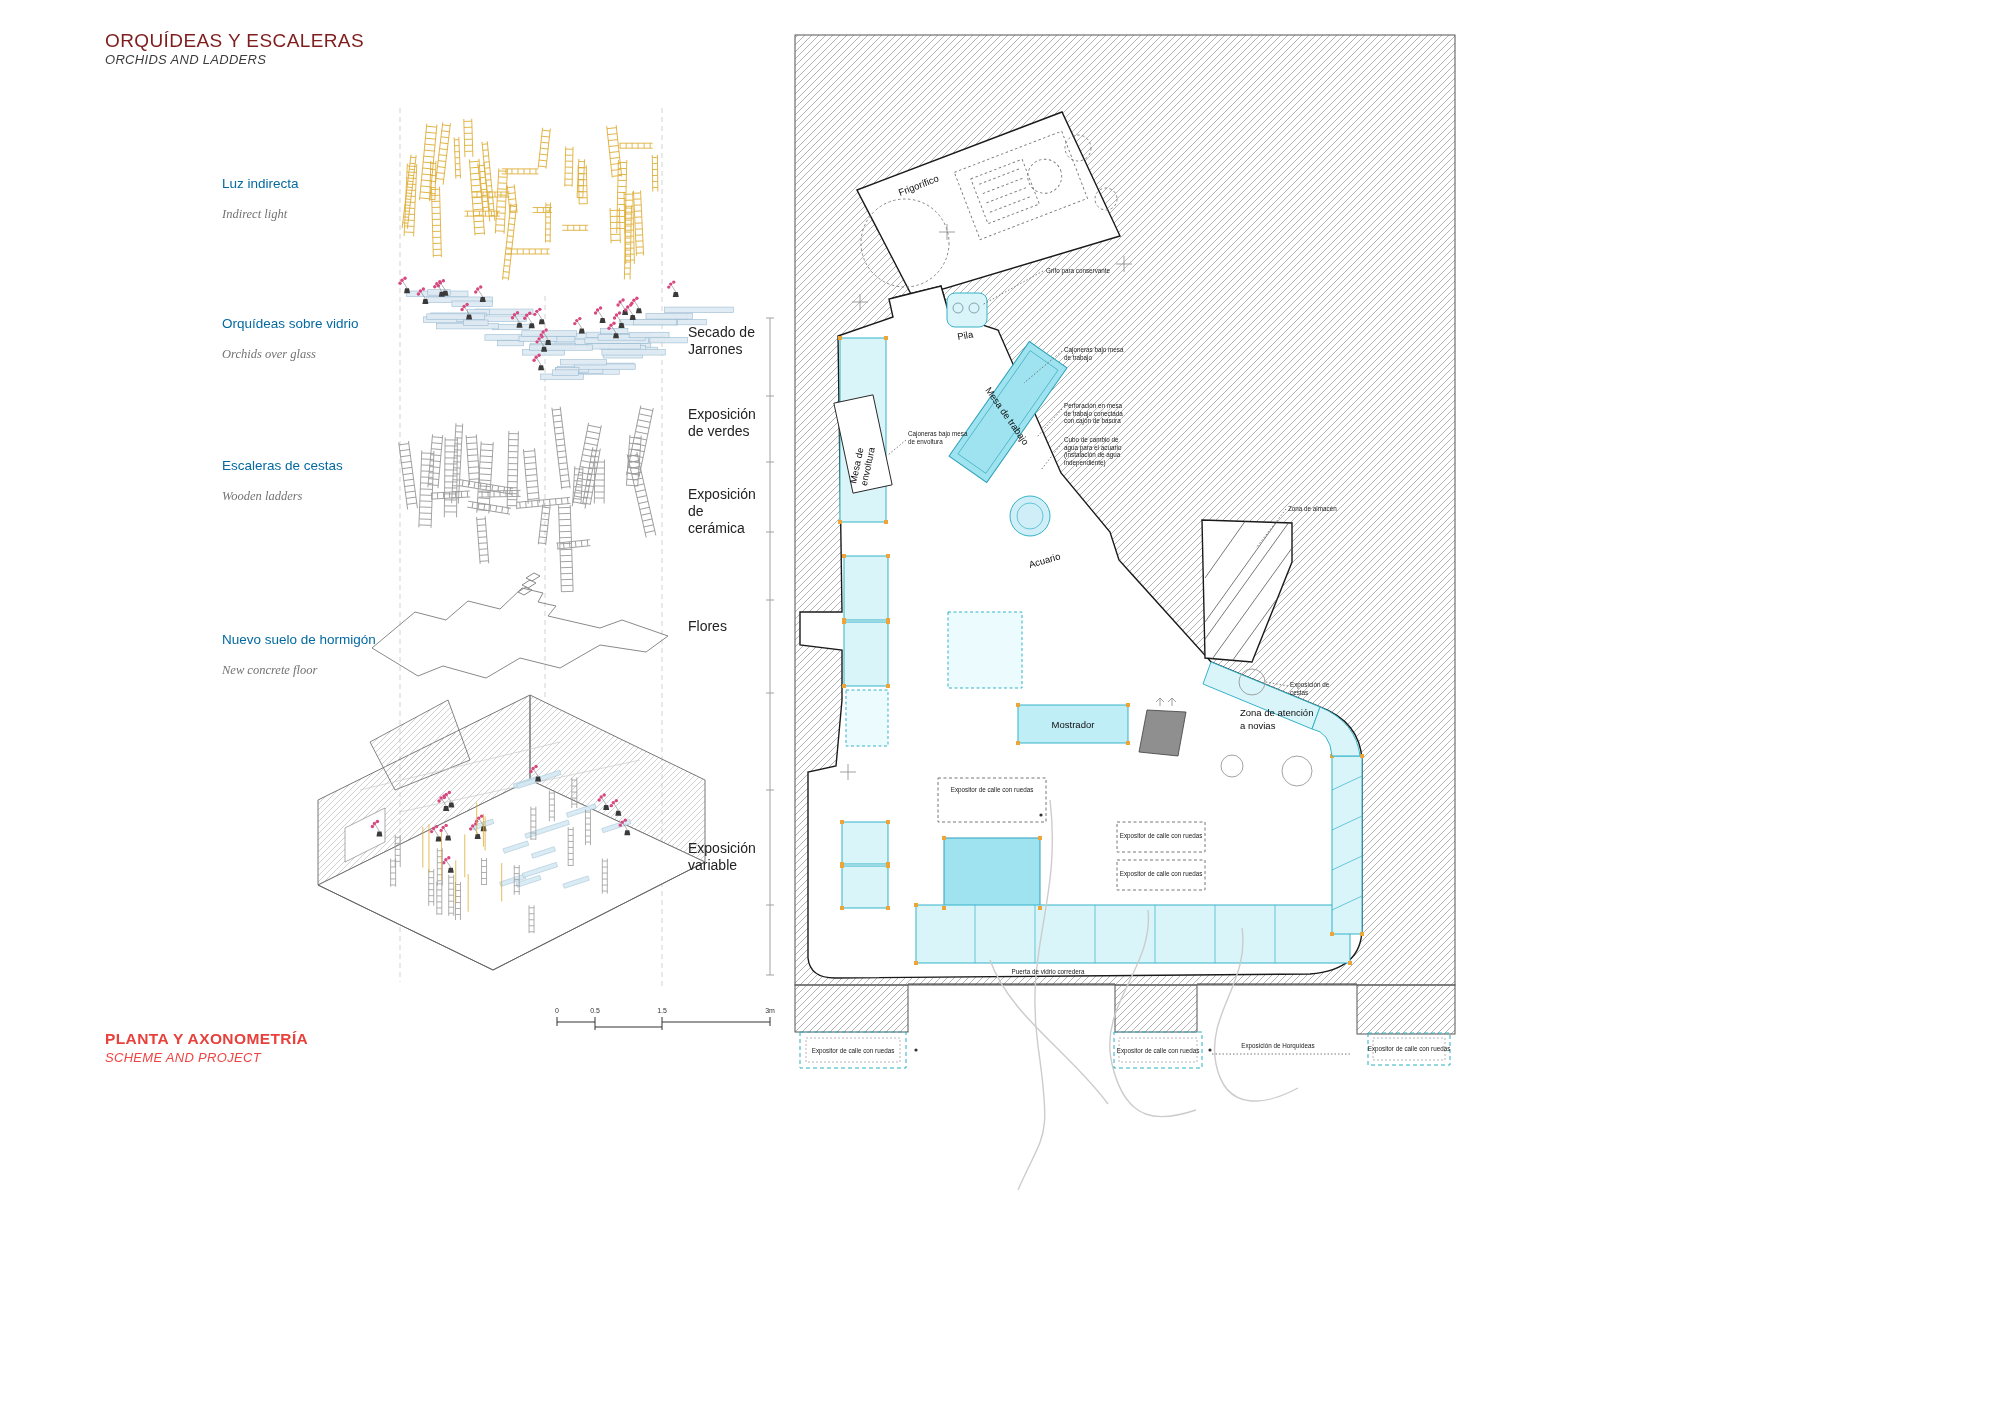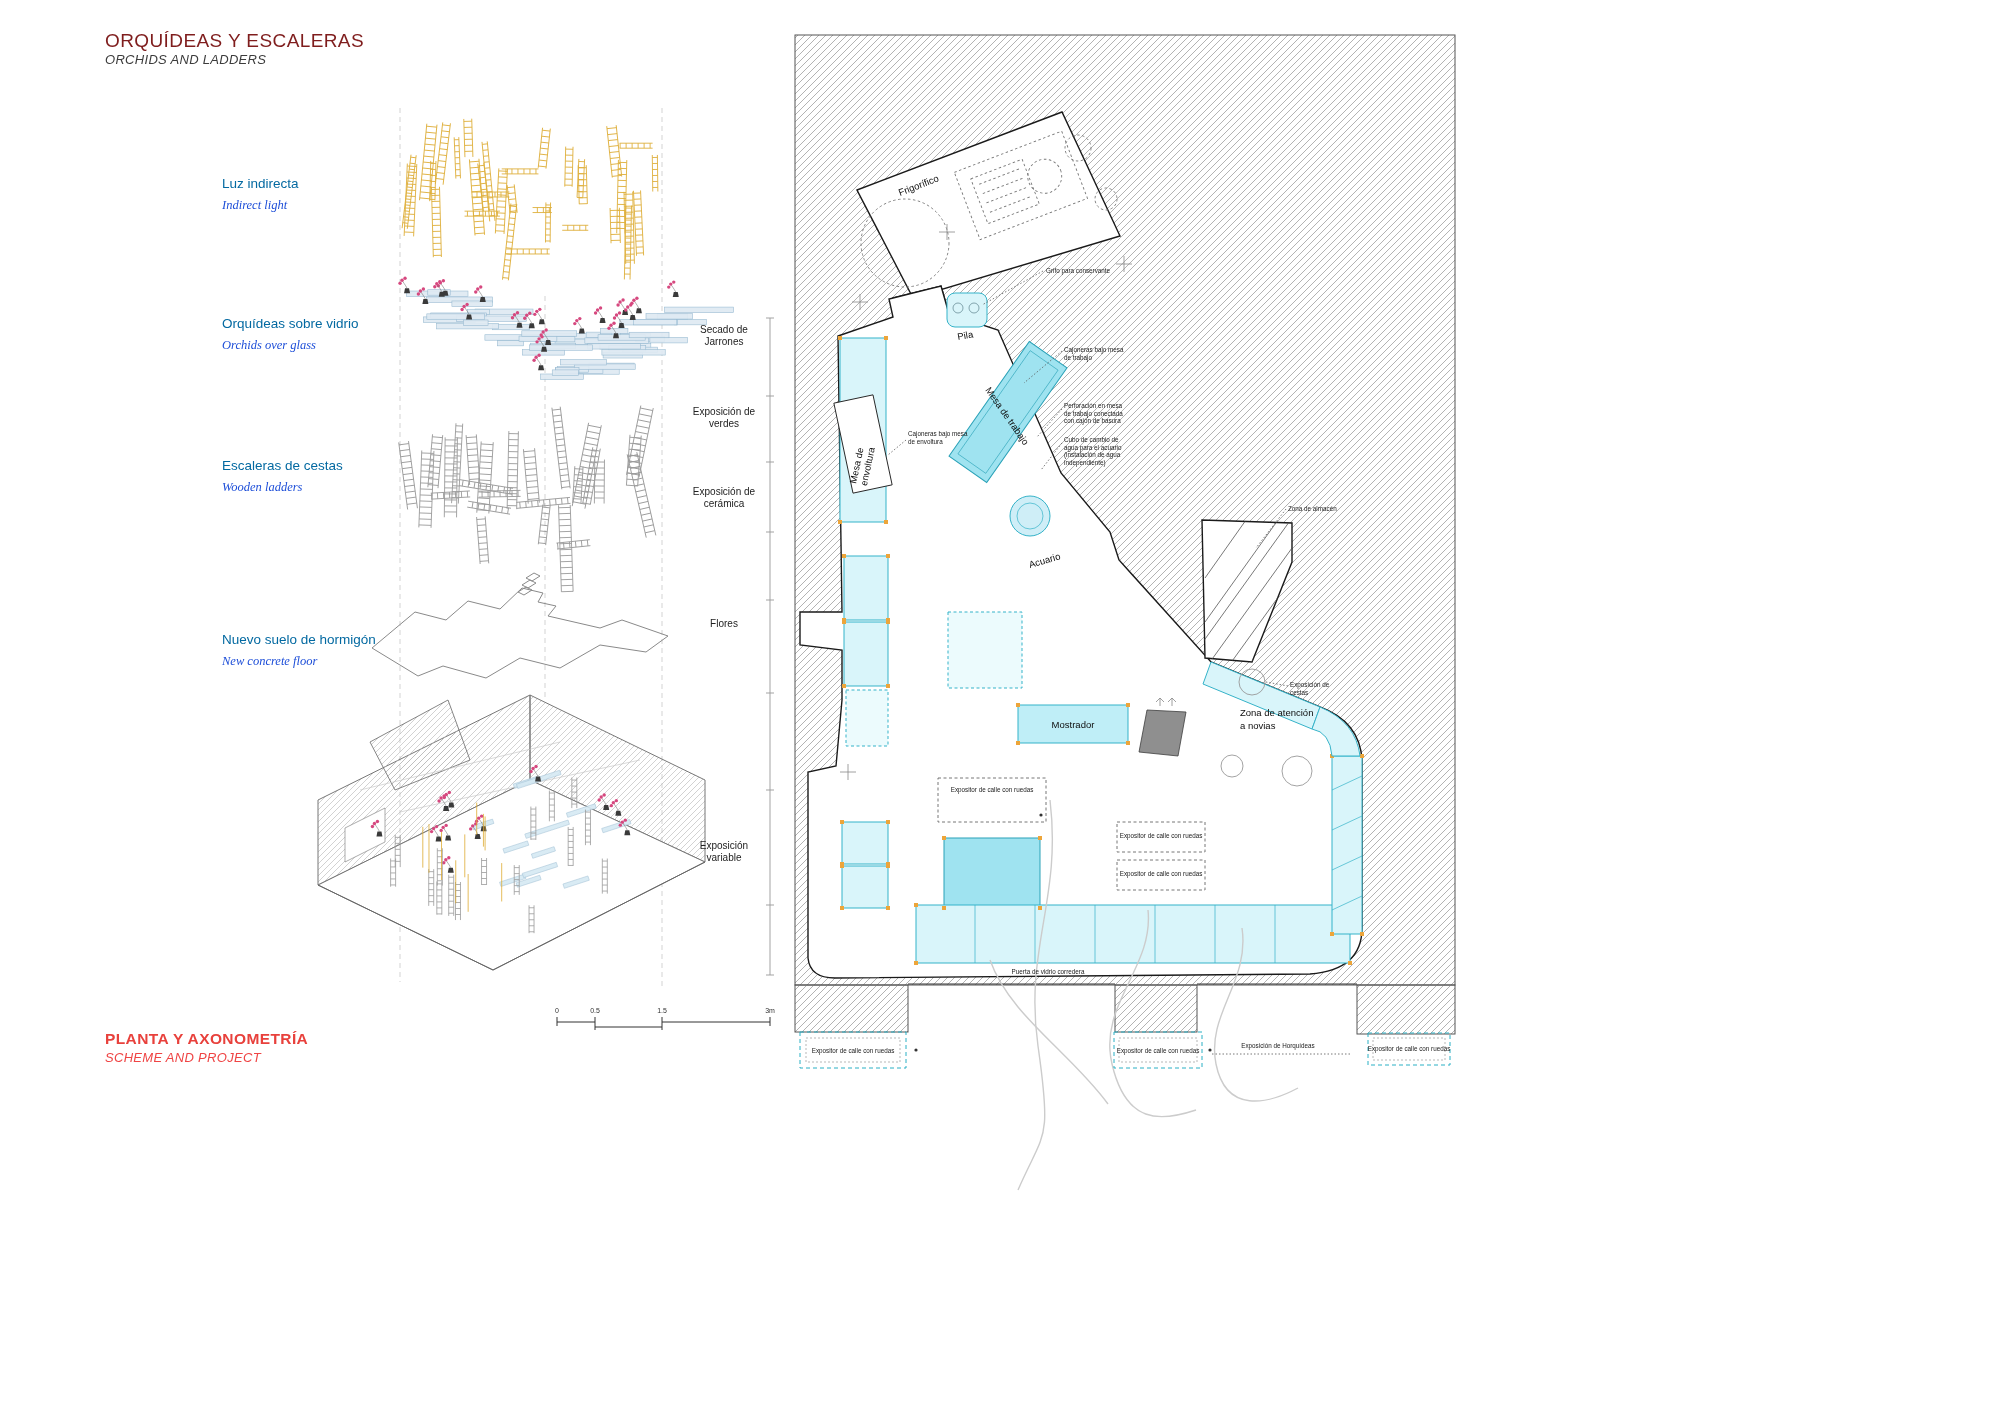--- a/index.html
+++ b/index.html
@@ -4,22 +4,22 @@
 <style>
   *{margin:0;padding:0;box-sizing:border-box}
   html,body{background:#fff}
   body{font-family:"Liberation Sans",sans-serif;color:#111}
   .page{position:relative;width:2000px;height:1414px;background:#fff;overflow:hidden}
   .abs{position:absolute}
   #plan-svg{position:absolute;left:0;top:0}
   .title-es{font-size:19px;font-weight:normal;letter-spacing:.4px;color:#7f1d1d}
   .title-en{font-size:13px;font-style:italic;color:#3c3c3c;margin-top:0;letter-spacing:.3px}
   .layer-label .es{font-family:Liberation Sans, sans-serif;font-size:13.5px;color:#0369a1}
-  .layer-label .en{font-family:"Liberation Serif",serif;font-size:12.5px;font-style:italic;color:#1d4ed8;margin-top:7px}
-  .program-label{font-size:10px;color:#222;width:72px;text-align:center;line-height:1.2}
+  .layer-label .en{font-family:"Liberation Serif",serif;font-size:12.5px;font-style:italic;color:#737373;margin-top:16px}
+  .program-label{font-size:14px;color:#222;width:72px;text-align:left;line-height:1.2}
   .footer-es{font-size:15.5px;font-weight:bold;letter-spacing:.4px}
   .footer-en{font-size:13px;font-style:italic;margin-top:2px;letter-spacing:.3px}
   
   .t-room{font-family:"Liberation Sans",sans-serif;font-size:9.5px;fill:#0d0d0d}
   .t-ann{font-family:"Liberation Sans",sans-serif;font-size:6.3px;fill:#1a1a1a}
   .t-tick{font-family:"Liberation Sans",sans-serif;font-size:7px;fill:#333}
 </style>
 </head>
 <body>
 

